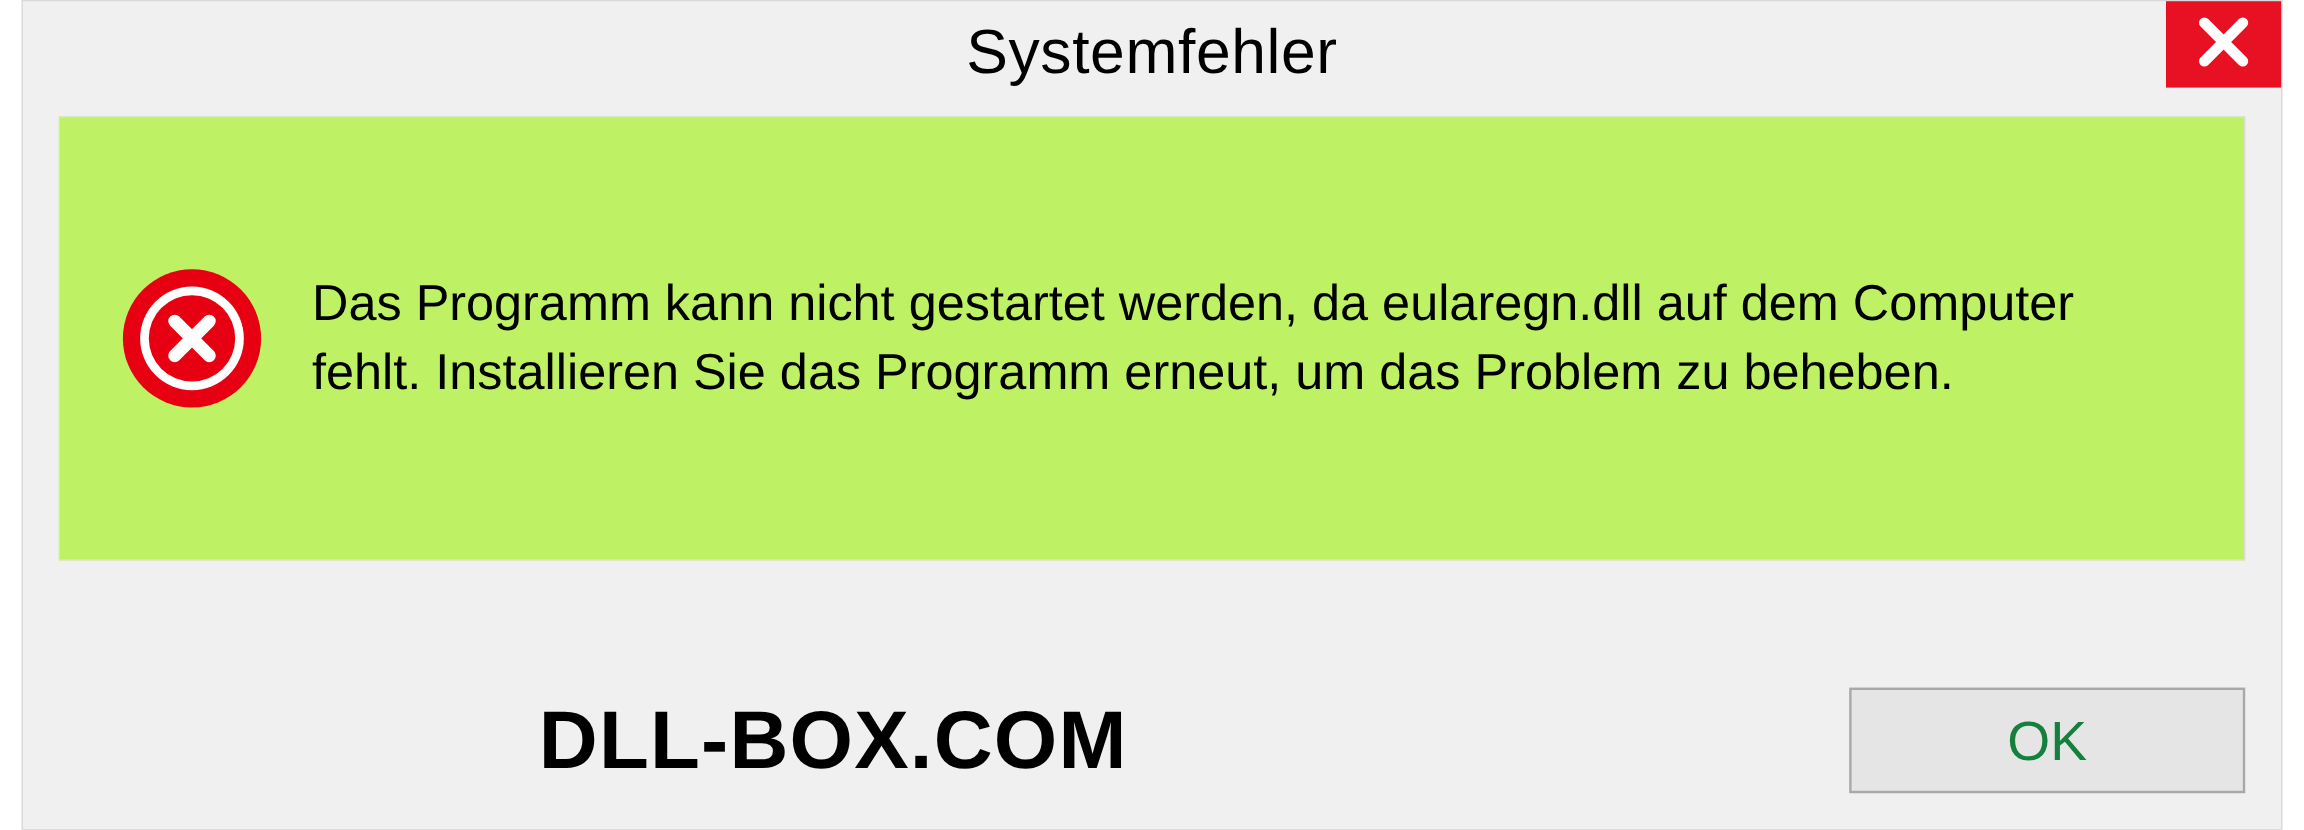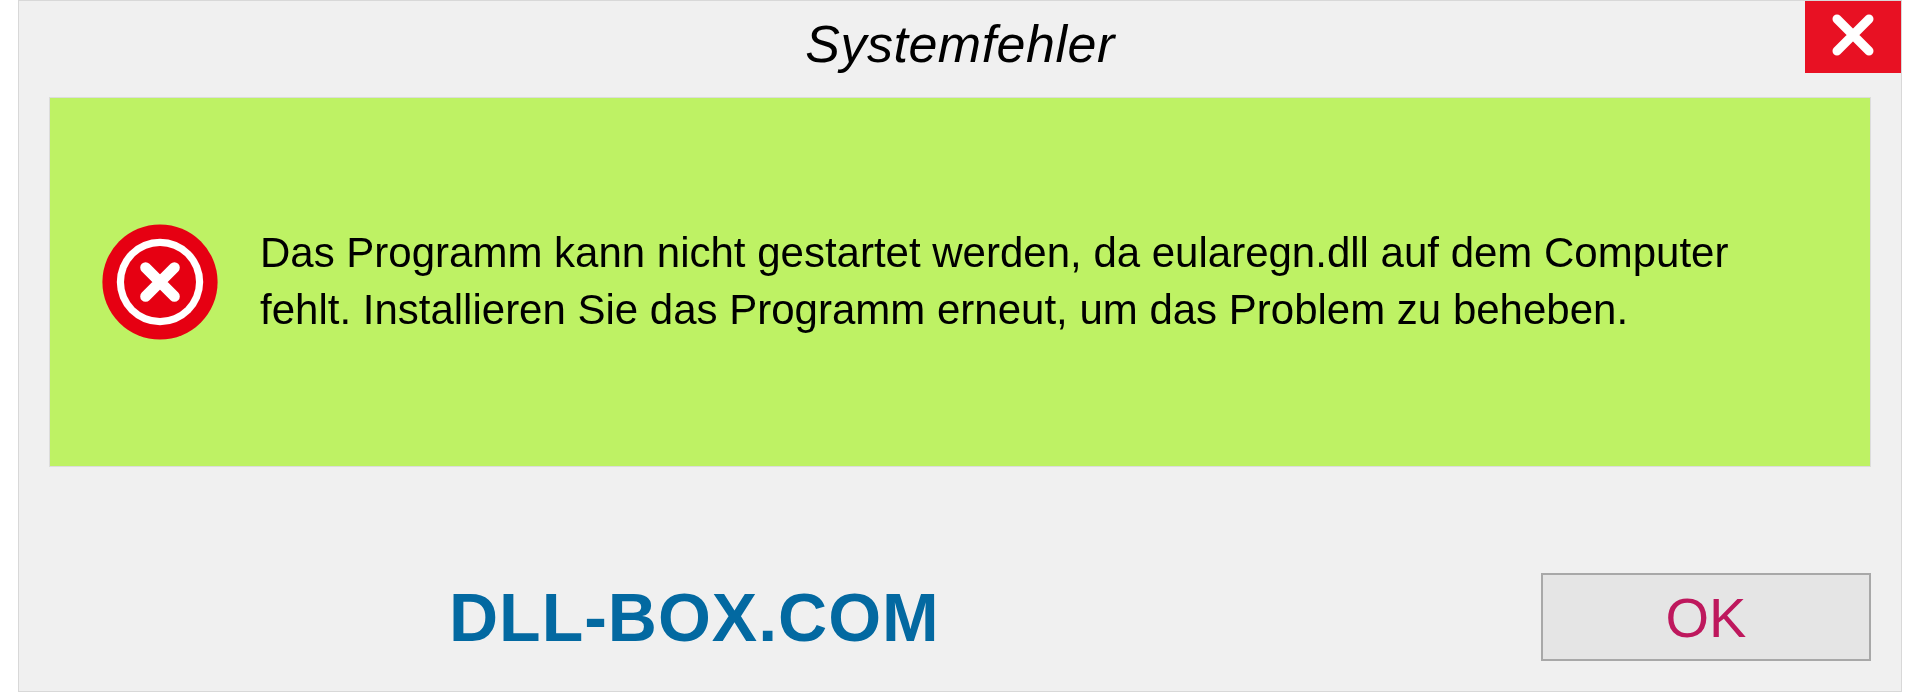--- a/index.html
+++ b/index.html
@@ -28,21 +28,20 @@
       position: relative;
       display: flex;
       align-items: center;
       justify-content: center;
     }
     .title-text {
       font-size: 52px;
       color: #000000;
       font-weight: 400;
       letter-spacing: 0.5px;
-      font-style: italic;
     }
     .close-button {
       position: absolute;
       right: 0;
       top: 0;
       width: 96px;
       height: 72px;
       background: #e81123;
       display: flex;
       align-items: center;
@@ -83,35 +82,35 @@
       bottom: 30px;
       left: 30px;
       right: 30px;
       display: flex;
       align-items: center;
       justify-content: space-between;
     }
     .watermark {
       font-size: 68px;
       font-weight: 800;
-      color: #0369a1;
+      color: #000000;
       font-family: Arial, sans-serif;
       letter-spacing: 1px;
       margin-left: 400px;
     }
     .ok-button {
       width: 330px;
       height: 88px;
       background: #e5e5e5;
       border: 2px solid #a8a8a8;
       display: flex;
       align-items: center;
       justify-content: center;
-      font-size: 56px;
-      color: #be185d;
+      font-size: 46px;
+      color: #15803d;
       cursor: pointer;
       font-family: "Segoe UI", Tahoma, Arial, sans-serif;
     }
   </style>
 </head>
 <body>
 
 <div class="dialog">
   <div class="titlebar">
     <span class="title-text">Systemfehler</span>

